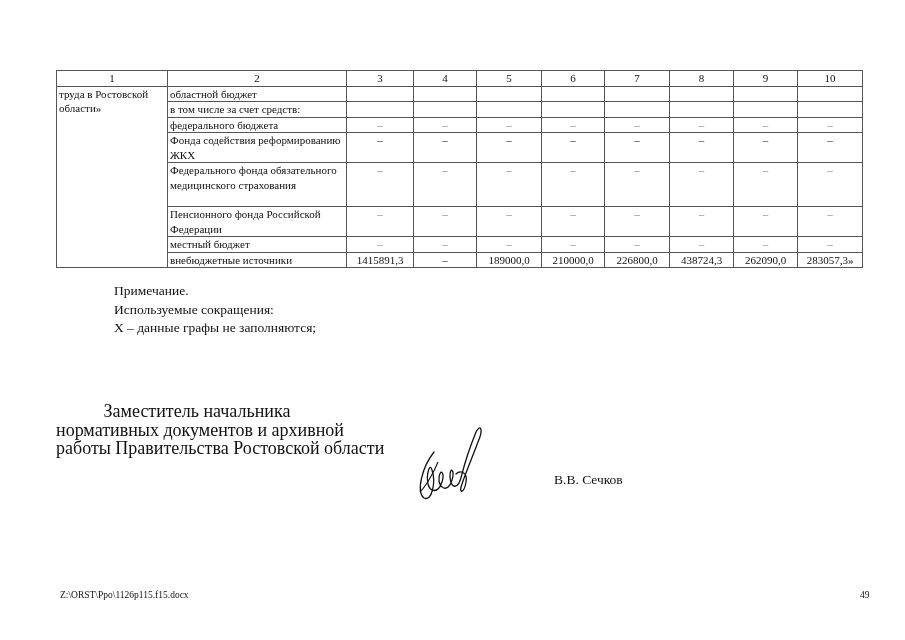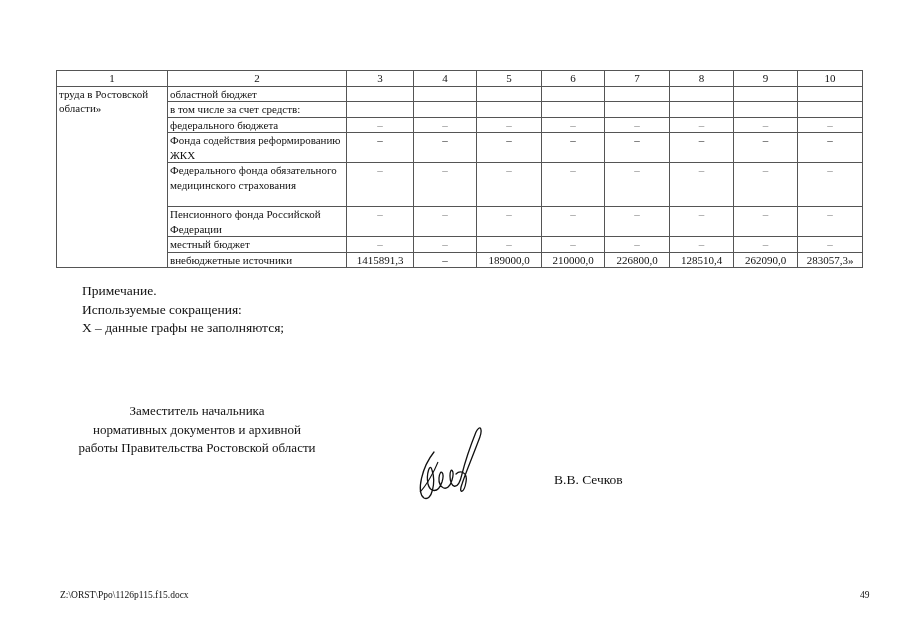--- a/index.html
+++ b/index.html
@@ -4,24 +4,24 @@
 <style>
   html, body { margin: 0; padding: 0; background: #ffffff; }
   body { width: 905px; height: 640px; position: relative; overflow: hidden;
          font-family: "Liberation Serif", "DejaVu Serif", serif; color: #111; }
   .tbl { position: absolute; left: 56px; top: 70px; border-collapse: collapse;
          table-layout: fixed; font-size: 11px; line-height: 14.5px; }
   .tbl td { border: 1px solid #555; padding: 0 2px; vertical-align: top; overflow: hidden; }
   .tbl tr.hdr td { text-align: center; height: 14px; }
   .tbl td.num { text-align: center; }
   .tbl td.dash { text-align: center; color: #777; }
-  .notes { position: absolute; left: 82px; top: 282px; font-size: 13.5px; line-height: 18.5px; }
+  .notes { position: absolute; left: 114px; top: 282px; font-size: 13.5px; line-height: 18.5px; }
   .notes div { white-space: nowrap; }
   .signer { position: absolute; left: 56px; top: 402px; width: 282px; text-align: center;
-            font-size: 13px; line-height: 18.5px; }
+            font-size: 18px; line-height: 18.5px; }
   .signer div { white-space: nowrap; }
   .signature { position: absolute; left: 412px; top: 422px; width: 80px; height: 80px; }
   .sig-name { position: absolute; left: 554px; top: 472px; font-size: 13.5px; }
   .footer-path { position: absolute; left: 60px; top: 590px; font-size: 9.5px; }
   .page-num { position: absolute; left: 860px; top: 590px; font-size: 9.5px; }
 </style>
 </head>
 <body>
 
 <table class="tbl">
@@ -128,21 +128,21 @@
     <td class="dash">–</td>
     <td class="dash">–</td>
   </tr>
   <tr style="height:15px">
     <td>внебюджетные источники</td>
     <td class="num">1415891,3</td>
     <td class="num">–</td>
     <td class="num">189000,0</td>
     <td class="num">210000,0</td>
     <td class="num">226800,0</td>
-    <td class="num">128510,4</td>
+    <td class="num">438724,3</td>
     <td class="num">262090,0</td>
     <td class="num">283057,3»</td>
   </tr>
 </tbody>
   </table>
 
 <div class="notes">
   <div>Примечание.</div>
   <div>Используемые сокращения:</div>
   <div>Х – данные графы не заполняются;</div>

